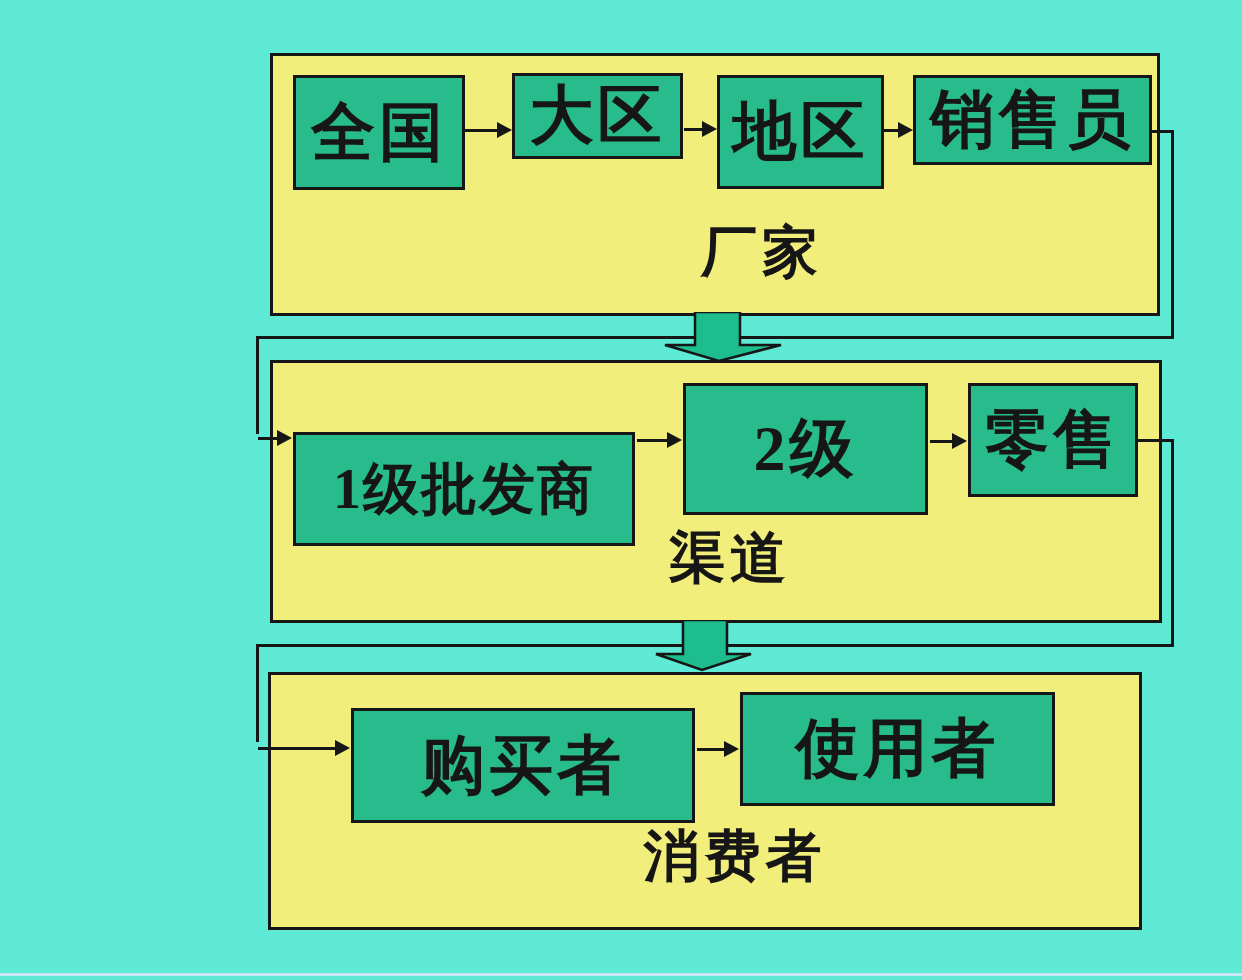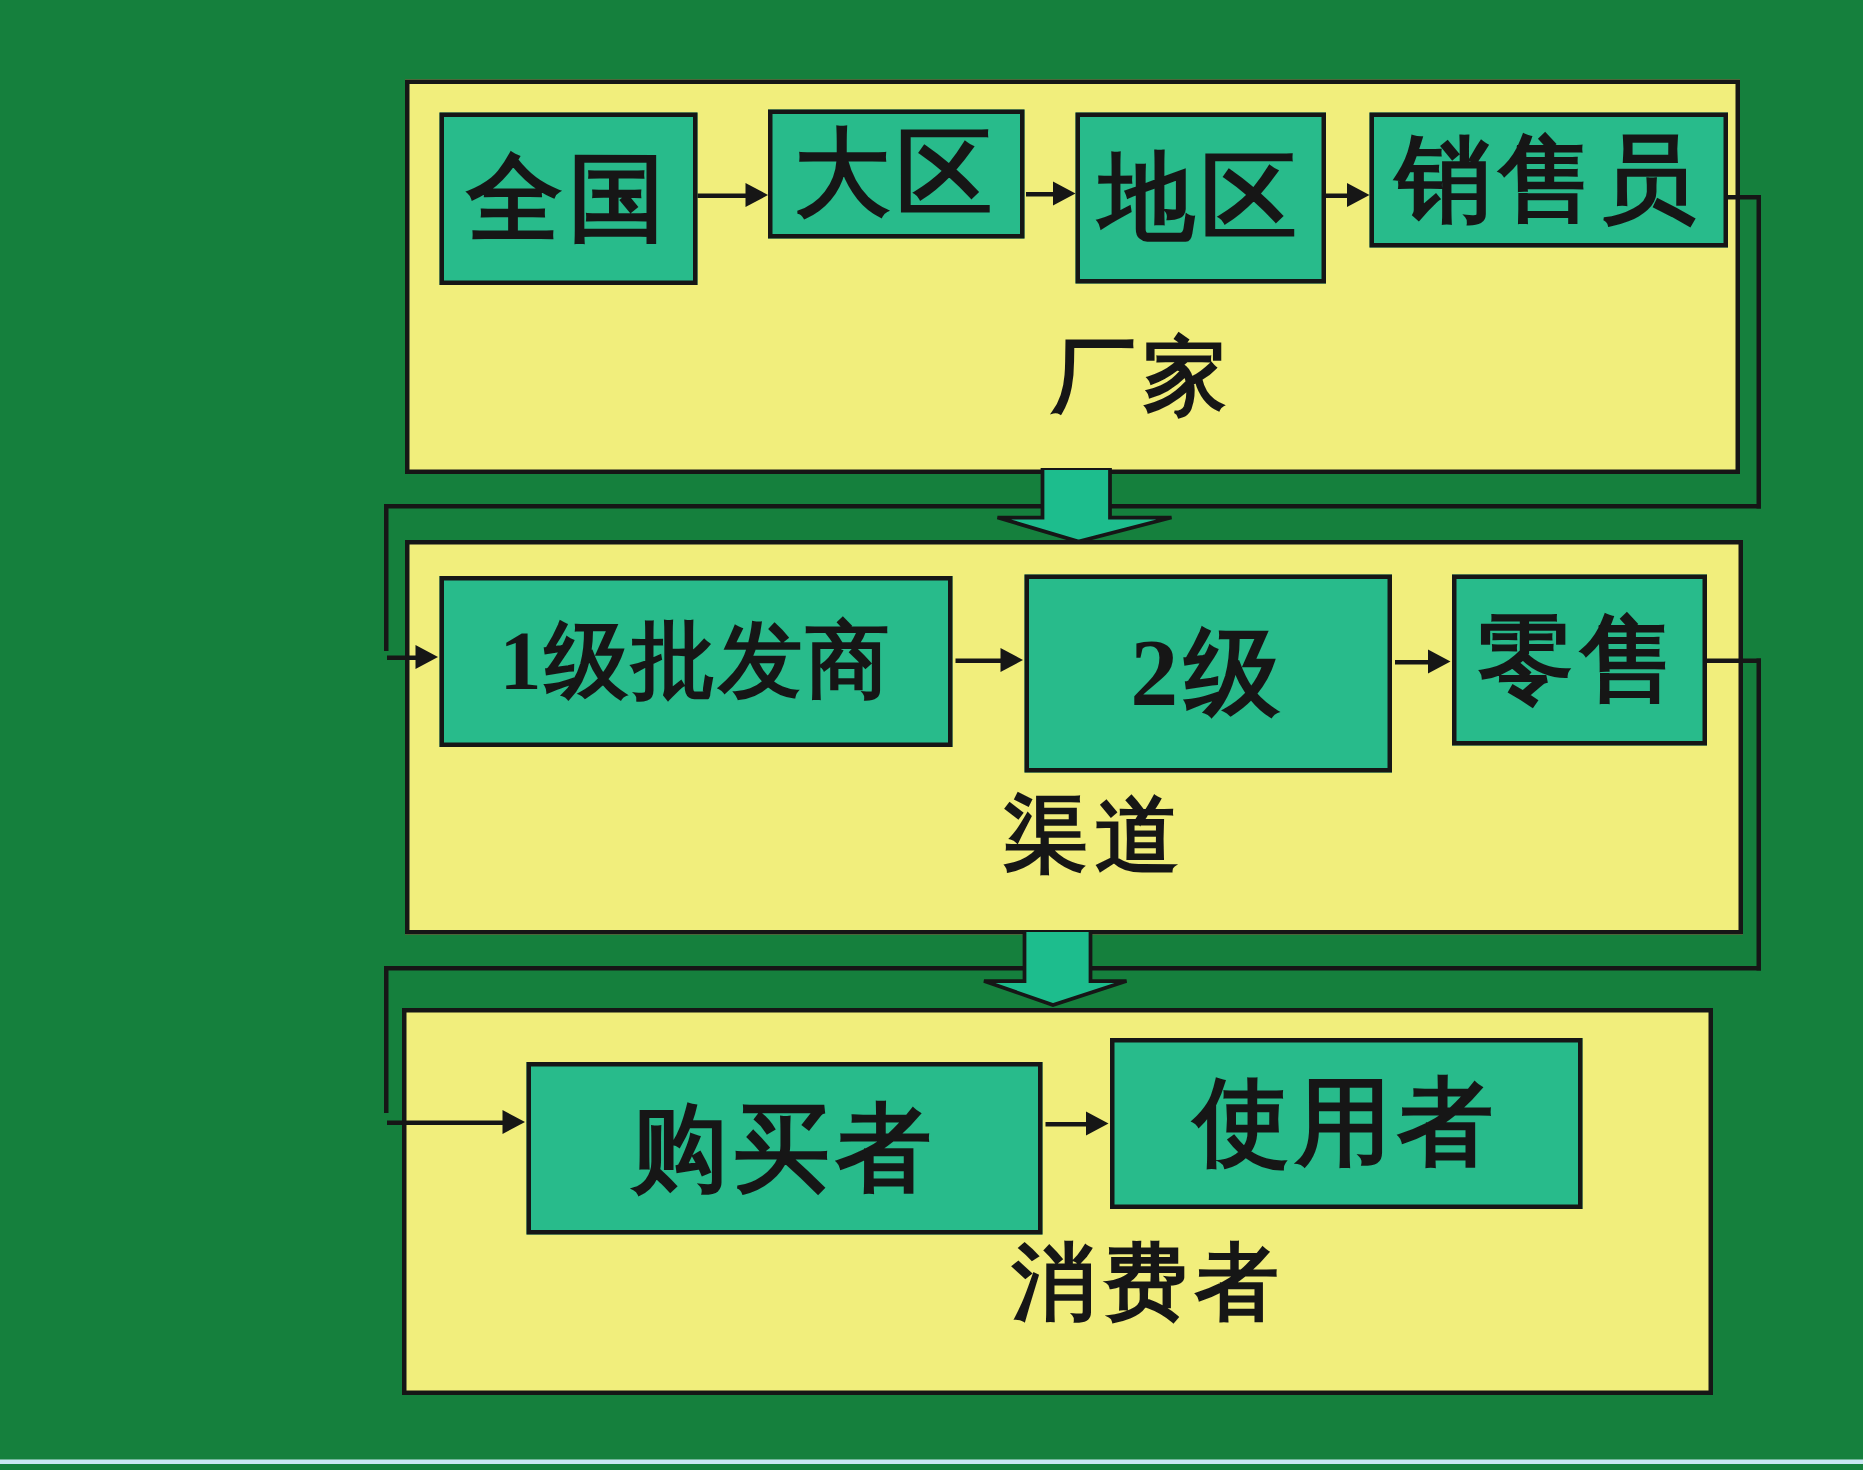--- a/index.html
+++ b/index.html
@@ -1,30 +1,30 @@
 <!DOCTYPE html>
 <html><head>
 <meta charset="utf-8">
 <style>
   html,body{margin:0;padding:0;background:#ffffff;}
   .canvas{
-    position:relative;width:1242px;height:980px;background:#15803d;
+    position:relative;width:1242px;height:980px;background:#5eead4;
     font-family:"Liberation Serif","DejaVu Serif",serif;overflow:hidden;
   }
   .section{
     position:absolute;background:#f1ee7c;border:3px solid #161616;
     box-sizing:border-box;z-index:1;
   }
   .node{
     position:absolute;background:#28bb8b;border:3px solid #161616;
     box-sizing:border-box;z-index:3;display:flex;align-items:center;justify-content:center;
     font-weight:bold;color:#161616;font-size:64px;letter-spacing:4px;line-height:1;
     white-space:nowrap;
   }
-  .node.small{font-size:56px;letter-spacing:2px;}
+  .node.small{font-size:56px;letter-spacing:2px;margin-top:48px;}
   .section-label{
     position:absolute;transform:translate(-50%,-50%);font-weight:bold;font-size:56px;
     color:#161616;z-index:2;letter-spacing:5px;white-space:nowrap;line-height:1;
   }
   .seg{position:absolute;background:#161616;z-index:2;}
   .arrow{position:absolute;height:17px;z-index:4;}
   .arrow .shaft{position:absolute;left:0;top:7px;height:3px;background:#161616;width:calc(100% - 13px);}
   .arrow .head{
     position:absolute;right:0;top:0;width:0;height:0;
     border-left:15px solid #161616;border-top:8px solid transparent;border-bottom:8px solid transparent;
@@ -83,21 +83,21 @@
 
   <div class="node" style="left:351px;top:708px;width:344px;height:115px">
     <span>购买者</span>
   </div>
   <div class="node" style="left:740px;top:692px;width:315px;height:114px">
     <span>使用者</span>
   </div>
 
   <div class="section-label" style="left:762px;top:252px">厂家</div>
   <div class="section-label" style="left:730px;top:558px">渠道</div>
-  <div class="section-label" style="left:766px;top:856px">消费者</div>
+  <div class="section-label" style="left:735px;top:856px">消费者</div>
 
   <div class="arrow" style="left:465px;top:122px;width:47px">
     <div class="shaft"></div>
       <div class="head"></div>
   </div>
   <div class="arrow" style="left:684px;top:121px;width:33px">
     <div class="shaft"></div>
       <div class="head"></div>
   </div>
   <div class="arrow" style="left:884px;top:122px;width:29px">

